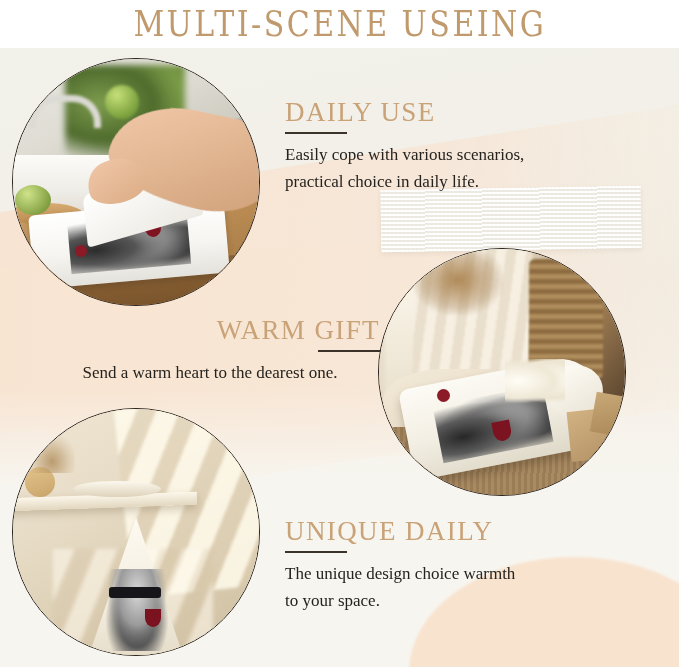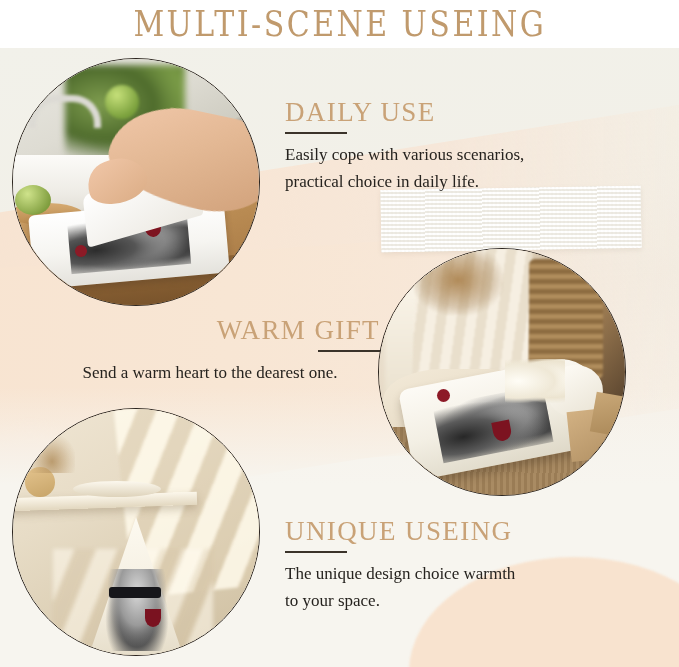--- a/index.html
+++ b/index.html
@@ -507,19 +507,19 @@
   </div>
 
   <div class="text-block" id="block-daily-use">
     <div class="heading">DAILY USE</div>
     <div class="rule"></div>
     <div class="body-text">Easily cope with various scenarios,
 practical choice in daily life.</div>
   </div>
 
   <div class="text-block" id="block-unique-design">
-    <div class="heading">UNIQUE USEING</div>
+    <div class="heading">UNIQUE DAILY</div>
     <div class="rule"></div>
     <div class="body-text">The unique design choice warmth
 to your space.</div>
   </div>
 
 </div>
 
 </body></html>

